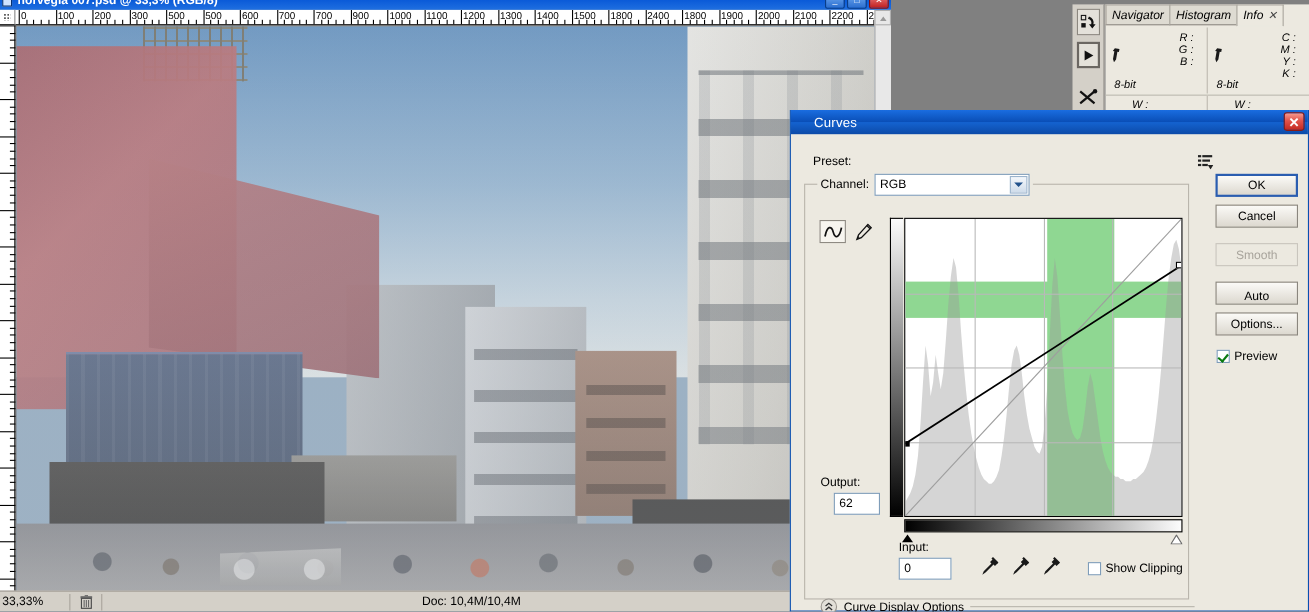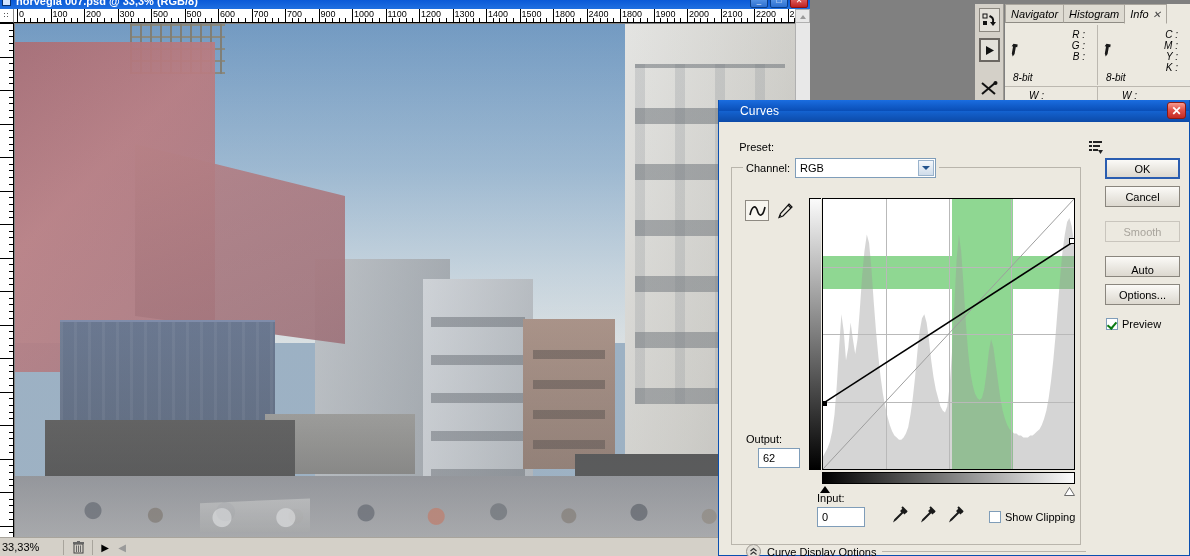--- a/index.html
+++ b/index.html
@@ -678,20 +678,21 @@
       <svg width="11" height="13" viewBox="0 0 11 13">
           <rect x="1" y="3" width="9" height="9" fill="none" stroke="#444"></rect>
           <rect x="0" y="1" width="11" height="2" fill="#666"></rect>
           <rect x="4" y="0" width="3" height="1" fill="#666"></rect>
           <line x1="3.5" y1="4.5" x2="3.5" y2="11" stroke="#666"></line>
           <line x1="5.5" y1="4.5" x2="5.5" y2="11" stroke="#666"></line>
           <line x1="7.5" y1="4.5" x2="7.5" y2="11" stroke="#666"></line>
         </svg>
     </div>
     <div class="sb-sep"></div>
+    <div class="sb-doc">Doc: 10,4M/10,4M</div>
     <div class="sb-arrow">▶</div>
     <div class="sb-arrow2">◀</div>
   </div>
 </div>
 
 <div id="dock">
   <div class="dock-rail">
     <div class="rail-btn" style="top:4px;">
       <svg width="15" height="15" viewBox="0 0 15 15">
         <rect x="1" y="1" width="4" height="4" fill="none" stroke="#111"></rect>

